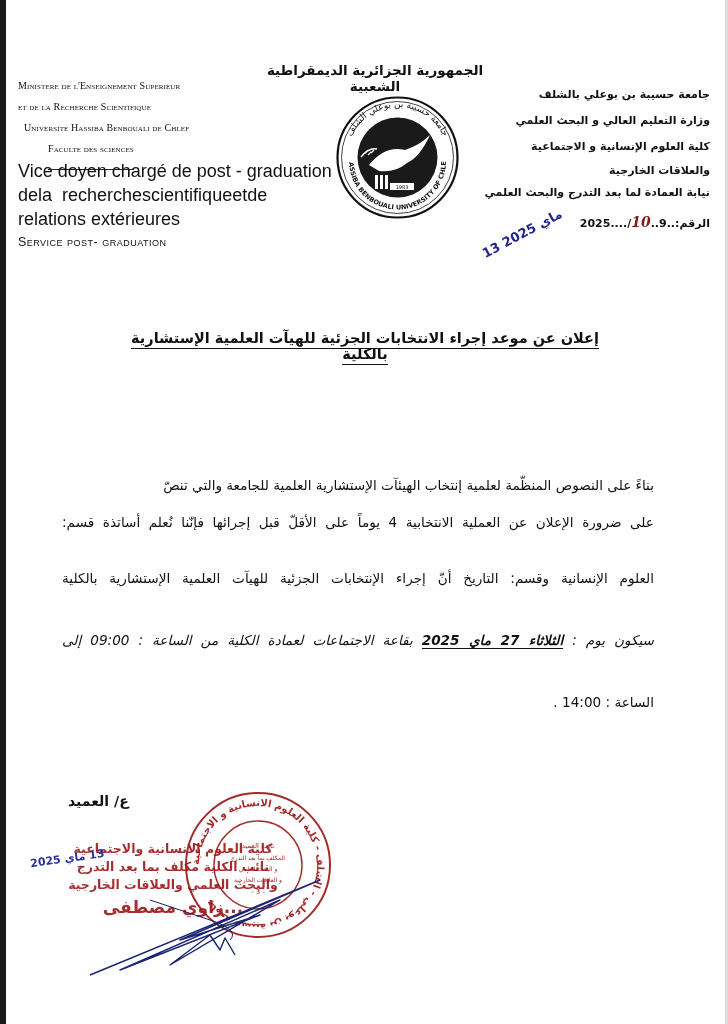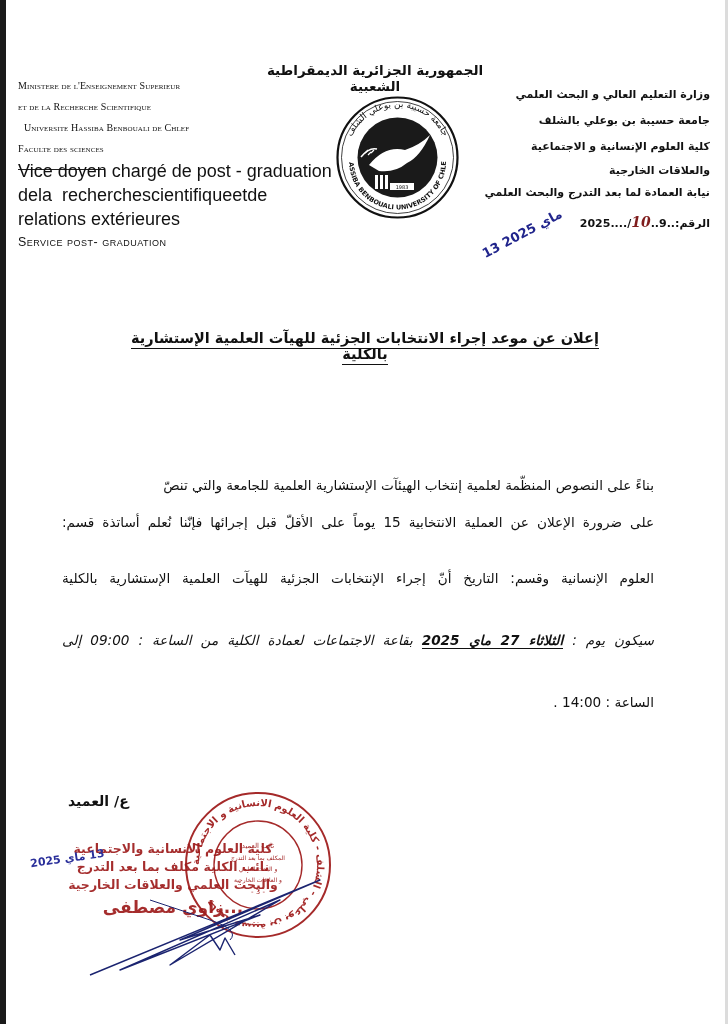--- a/index.html
+++ b/index.html
@@ -13,21 +13,21 @@
 
     
     .republic {
       position: absolute; top: 62px; left: 240px; width: 270px; text-align: center;
       direction: rtl; font-family: "DejaVu Sans", sans-serif; font-weight: bold; font-size: 13.5px;
     }
 
     
     .fr-block { position: absolute; top: 75px; left: 18px; width: 235px; font-family: "Liberation Serif", serif; }
     .fr-line { font-size: 10px; font-variant: small-caps; letter-spacing: .1px; height: 21px; line-height: 21px; white-space: nowrap; }
-    .fr-line.ul span { border-bottom: 1.3px solid #222; padding-bottom: 15px; }
+    .fr-line.ul span { border-bottom: 1.3px solid #222; padding-bottom: 15px; margin-left: 30px; }
     .fr-big { font-family: "Liberation Sans", sans-serif; font-size: 18px; height: 24px; line-height: 24px; white-space: nowrap; }
     .fr-big.just { display: flex; justify-content: space-between; text-align: right; }
     .fr-service { font-family: "Liberation Sans", sans-serif; font-variant: small-caps; font-size: 12.4px; letter-spacing: .5px; height: 22px; line-height: 22px; }
 
     
     .ar-block { position: absolute; top: 82px; right: 18px; width: 250px; direction: rtl; text-align: right; font-family: "DejaVu Sans", sans-serif; }
     .ar-line { font-size: 11px; font-weight: bold; height: 26px; line-height: 26px; white-space: nowrap; }
     .ar-line.tight { height: 22px; line-height: 22px; }
     .ref-line { margin-top: 10px; font-size: 11px; font-weight: bold; direction: rtl; }
     .ref-num { font-family: "DejaVu Serif", serif; font-style: italic; color: #7f1d1d; font-size: 14px; font-weight: bold; }
@@ -102,41 +102,41 @@
   <rect x="50" y="80" width="3" height="14" fill="#fff"></rect>
   <rect x="55" y="88" width="24" height="7" fill="#fff"></rect>
   <text x="67" y="94" font-size="5" text-anchor="middle" fill="#111" font-family="DejaVu Sans, sans-serif">1983</text>
   <path id="ringTop" d="M12 62.5 A50.5 50.5 0 0 1 113 62.5" fill="none"></path>
   <path id="ringBottom" d="M14 66 A48.5 48.5 0 0 0 111 66" fill="none"></path>
   <text font-size="9" font-family="DejaVu Sans, sans-serif" fill="#111"><textPath href="#ringTop" startOffset="50%" text-anchor="middle">جامعة حسيبة بن بوعلي الشلف</textPath></text>
   <text font-size="6.5" font-weight="bold" font-family="DejaVu Sans, sans-serif" fill="#111"><textPath href="#ringBottom" startOffset="50%" text-anchor="middle">HASSIBA BENBOUALI UNIVERSITY OF CHLEF</textPath></text>
 </svg>
 
 <div class="ar-block">
+  <div class="ar-line">جامعة حسيبة بن بوعلي بالشلف</div>
   <div class="ar-line">وزارة التعليم العالي و البحث العلمي</div>
-  <div class="ar-line">جامعة حسيبة بن بوعلي بالشلف</div>
   <div class="ar-line">كلية العلوم الإنسانية و الاجتماعية</div>
   <div class="ar-line tight">والعلاقات الخارجية</div>
   <div class="ar-line tight">نيابة العمادة لما بعد التدرج والبحث العلمي</div>
   <div class="ref-line">
     <span>الرقم:</span><span>..9..</span><span class="ref-num">10</span><span>/....2025</span>
   </div>
 </div>
 
 <div class="date-stamp">13 ماي 2025</div>
 
 <div class="title">
   <span>إعلان عن موعد إجراء الانتخابات الجزئية للهيآت العلمية الإستشارية بالكلية</span>
 </div>
 
 <div class="body-para" style="top:458px;">
   <div class="body-line" style="text-align-last:right; padding-right:0;margin-top:17px;">بناءً على النصوص المنظّمة لعلمية إنتخاب الهيئآت الإستشارية العلمية للجامعة والتي تنصّ</div>
 </div>
 <div class="body-para" style="top:512px;">
-  <div class="body-line">على ضرورة الإعلان عن العملية الانتخابية 15 يوماً على الأقلّ قبل إجرائها فإنّنا نُعلم أساتذة قسم:</div>
+  <div class="body-line">على ضرورة الإعلان عن العملية الانتخابية 4 يوماً على الأقلّ قبل إجرائها فإنّنا نُعلم أساتذة قسم:</div>
 </div>
 <div class="body-para" style="top:568px;">
   <div class="body-line">العلوم الإنسانية وقسم: التاريخ أنّ إجراء الإنتخابات الجزئية للهيآت العلمية الإستشارية بالكلية</div>
 </div>
 <div class="body-para" style="top:630px;font-style:italic;">
   <div class="body-line"><span>سيكون يوم : </span><span class="u">الثلاثاء 27 ماي 2025</span><span> بقاعة الاجتماعات لعمادة الكلية من الساعة : 09:00 إلى</span></div>
 </div>
 <div class="body-para" style="top:692px;">
   <div class="body-line" style="text-align-last:right;">الساعة : 14:00 .</div>
 </div>

